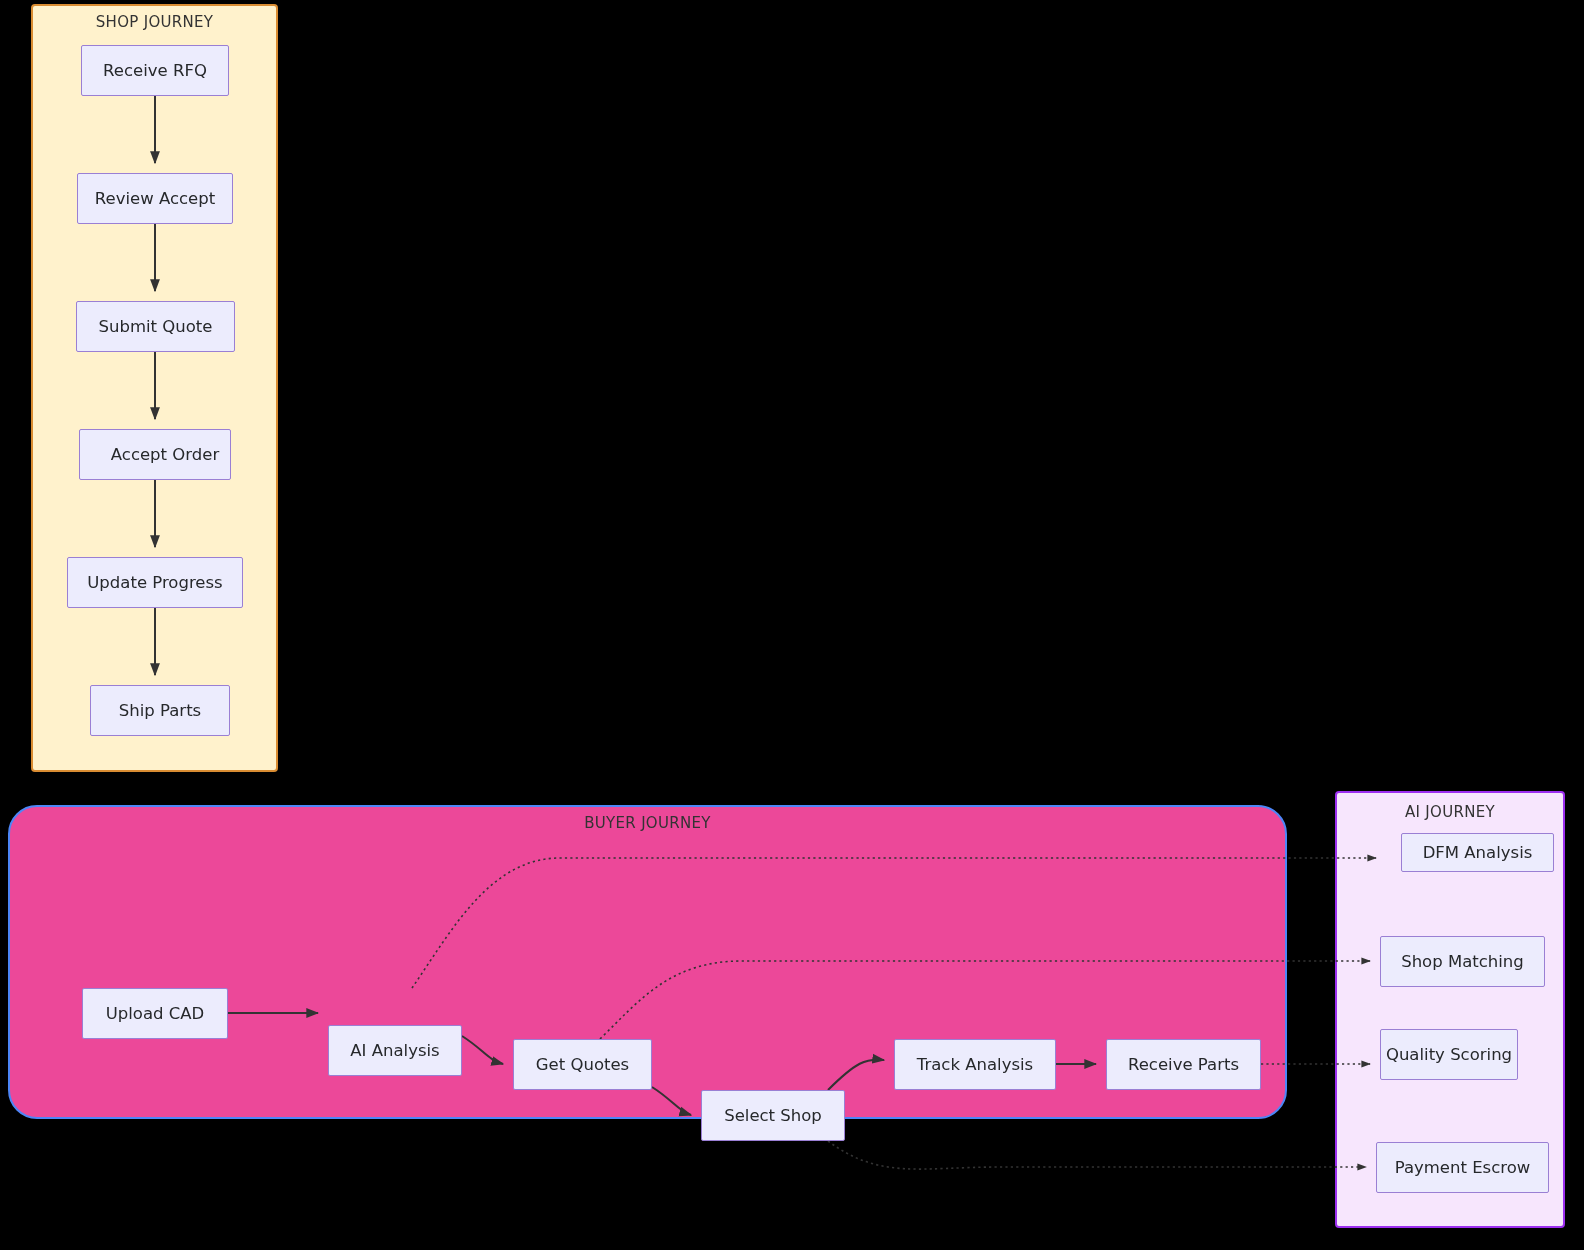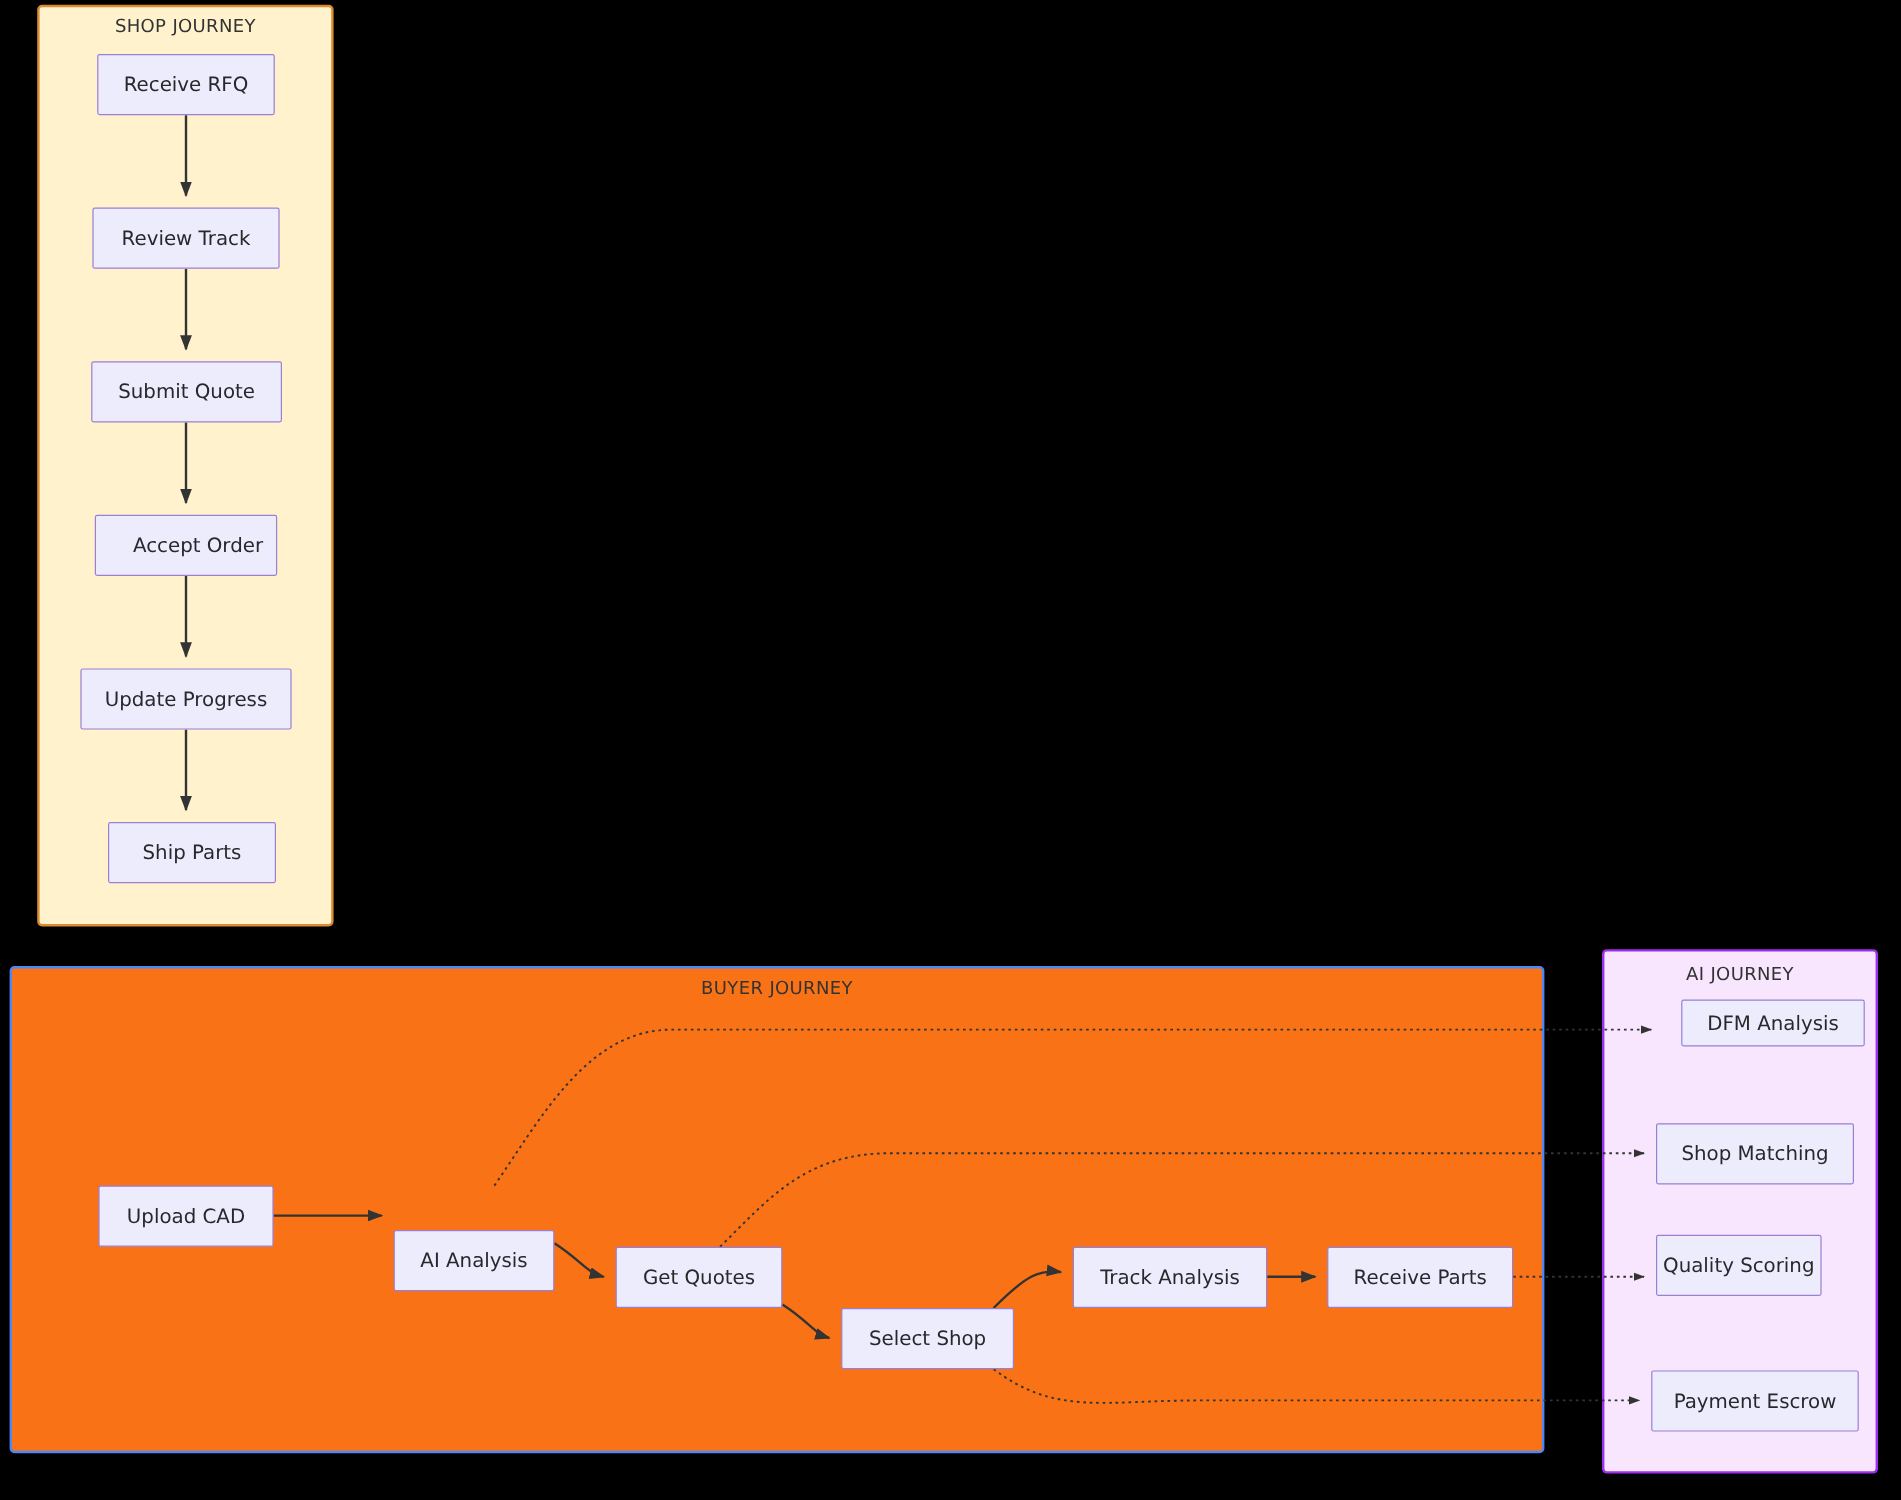--- a/index.html
+++ b/index.html
@@ -56,21 +56,21 @@
   }
 </style>
 </head>
 <body>
 
 <div id="canvas">
 
   <div class="cluster" id="cluster-0" style="left: 31px; top: 4px; width: 247px; height: 768px; background: rgb(255, 242, 204); border-color: rgb(217, 140, 50);">
     <div class="cluster-title" style="top: 7px;">SHOP JOURNEY</div>
   </div>
-  <div class="cluster" id="cluster-1" style="left: 8px; top: 805px; width: 1279px; height: 406px; background: #f97316; border-color: rgb(77, 134, 247);">
+  <div class="cluster" id="cluster-1" style="left: 8px; top: 805px; width: 1279px; height: 314px; background: #ec4899; border-color: rgb(77, 134, 247); border-radius: 29px;">
     <div class="cluster-title" style="top: 7px;">BUYER JOURNEY</div>
   </div>
   <div class="cluster" id="cluster-2" style="left: 1335px; top: 791px; width: 230px; height: 437px; background: rgb(247, 230, 253); border-color: rgb(157, 47, 240);">
     <div class="cluster-title" style="top: 10px;">AI JOURNEY</div>
   </div>
 
   <svg class="layer" id="edge-layer" viewBox="0 0 1584 1250">
     <defs>
       <marker id="arrow-solid" viewBox="0 0 10 10" refX="9" refY="5" markerWidth="6.5" markerHeight="6.5" orient="auto-start-reverse">
         <path d="M 0 1.2 L 10 5 L 0 8.8 z" fill="#333333"></path>
@@ -95,21 +95,21 @@
         <path d="M1261,1064 L1370,1064" fill="none" stroke="#333333" stroke-width="1.6" stroke-dasharray="2.2 3.2" stroke-linecap="butt" marker-end="url(#arrow-dotted)"></path>
         <path d="M828,1141 C880,1180 920,1167 1000,1167 L1366,1167" fill="none" stroke="#333333" stroke-width="1.6" stroke-dasharray="2.2 3.2" stroke-linecap="butt" marker-end="url(#arrow-dotted)"></path>
       </g>
   </svg>
 
   <div id="node-layer">
       <div class="node" style="left: 81px; top: 45px; width: 148px; height: 51px;">
         <span>Receive RFQ</span>
       </div>
       <div class="node" style="left: 77px; top: 173px; width: 156px; height: 51px;">
-        <span>Review Track</span>
+        <span>Review Accept</span>
       </div>
       <div class="node" style="left: 76px; top: 301px; width: 159px; height: 51px;">
         <span>Submit Quote</span>
       </div>
       <div class="node" style="left: 79px; top: 429px; width: 152px; height: 51px; padding-left: 20px;">
         <span>Accept Order</span>
       </div>
       <div class="node" style="left: 67px; top: 557px; width: 176px; height: 51px;">
         <span>Update Progress</span>
       </div>

